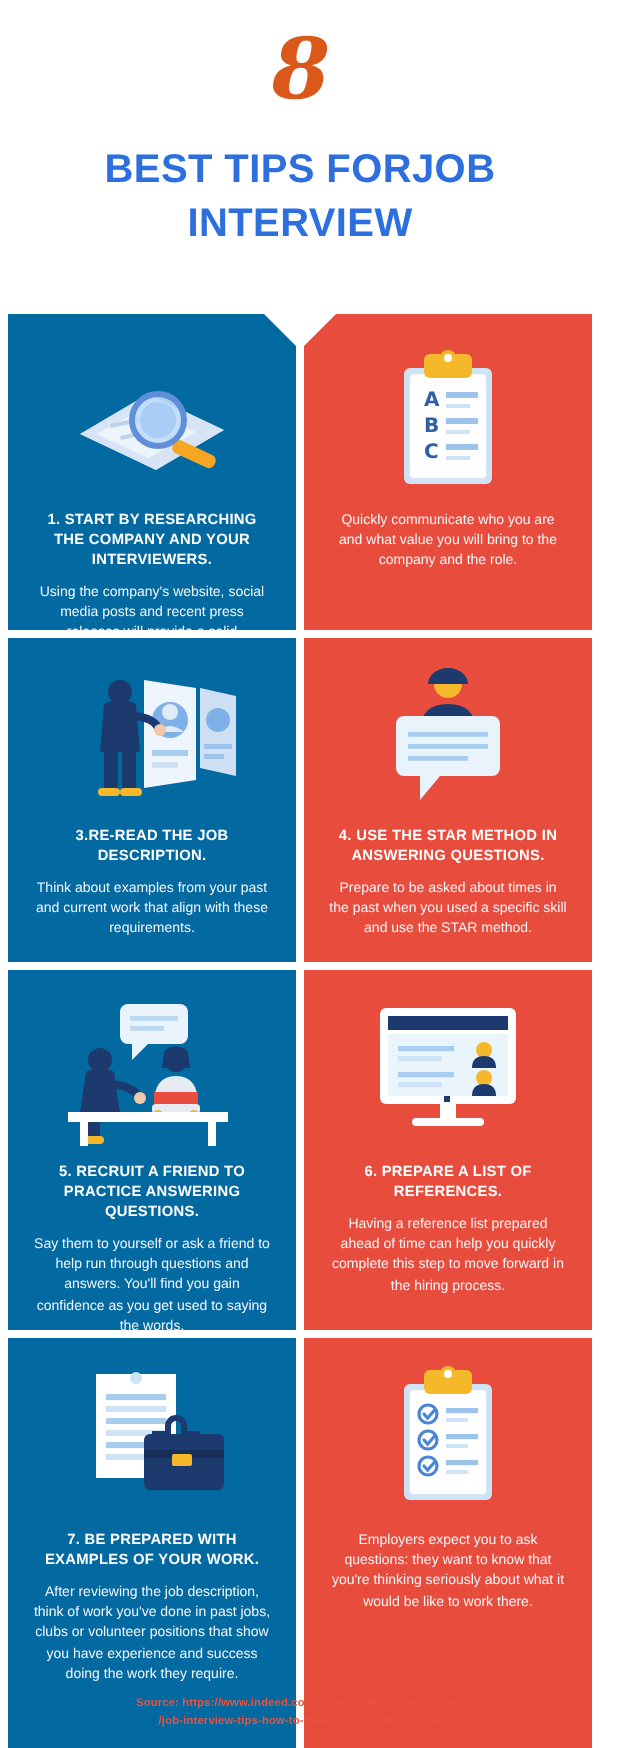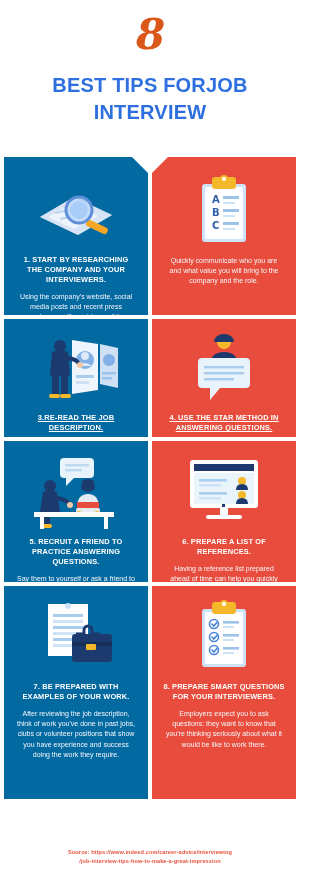--- a/index.html
+++ b/index.html
@@ -58,22 +58,22 @@
     overflow: hidden;
   }
   .card.blue { background: #0369a1; }
   .card.red  { background: #e74c3c; }
 
   
   .card.notch-tr { clip-path: polygon(0 0, calc(100% - 16px) 0, 100% 16px, 100% 100%, 0 100%); }
   .card.notch-tl { clip-path: polygon(16px 0, 100% 0, 100% 100%, 0 100%, 0 16px); }
 
   .row1 .card { height: 158px; padding-top: 14px; }
-  .row2 .card { height: 118px; text-decoration: underline; }
-  .row3 .card { height: 141px; }
+  .row2 .card { height: 162px; }
+  .row3 .card { height: 180px; }
   .row4 .card { height: 213px; }
 
   .art {
     height: 78px;
     width: 100%;
     display: flex;
     align-items: center;
     justify-content: center;
     flex: 0 0 auto;
   }
@@ -313,21 +313,20 @@
           <circle cx="22" cy="38" r="4.5" fill="#ffffff" stroke="#4a86d8" stroke-width="1.6"></circle>
           <path d="M20 38 l1.8 2 3.2 -3.6" stroke="#4a86d8" stroke-width="1.6" fill="none" stroke-linecap="round"></path>
           <rect x="31" y="35" width="16" height="2.6" fill="#9cc4ea"></rect>
           <rect x="31" y="40" width="11" height="2" fill="#cfe3f6"></rect>
           <circle cx="22" cy="51" r="4.5" fill="#ffffff" stroke="#4a86d8" stroke-width="1.6"></circle>
           <path d="M20 51 l1.8 2 3.2 -3.6" stroke="#4a86d8" stroke-width="1.6" fill="none" stroke-linecap="round"></path>
           <rect x="31" y="48" width="16" height="2.6" fill="#9cc4ea"></rect>
           <rect x="31" y="53" width="11" height="2" fill="#cfe3f6"></rect>
         </svg>
       </div>
-      <div class="card-title">8. PREPARE SMART QUESTIONS FOR YOUR INTERVIEWERS.</div>
       <div class="card-body">Employers expect you to ask questions: they want to know that you're thinking seriously about what it would be like to work there.</div>
     </div>
   </div>
 </div>
 
 <div class="footer">
   <span>Source: https://www.indeed.com/career-advice/interviewing</span>
   <span class="l2">/job-interview-tips-how-to-make-a-great-impression</span>
 </div>
 

